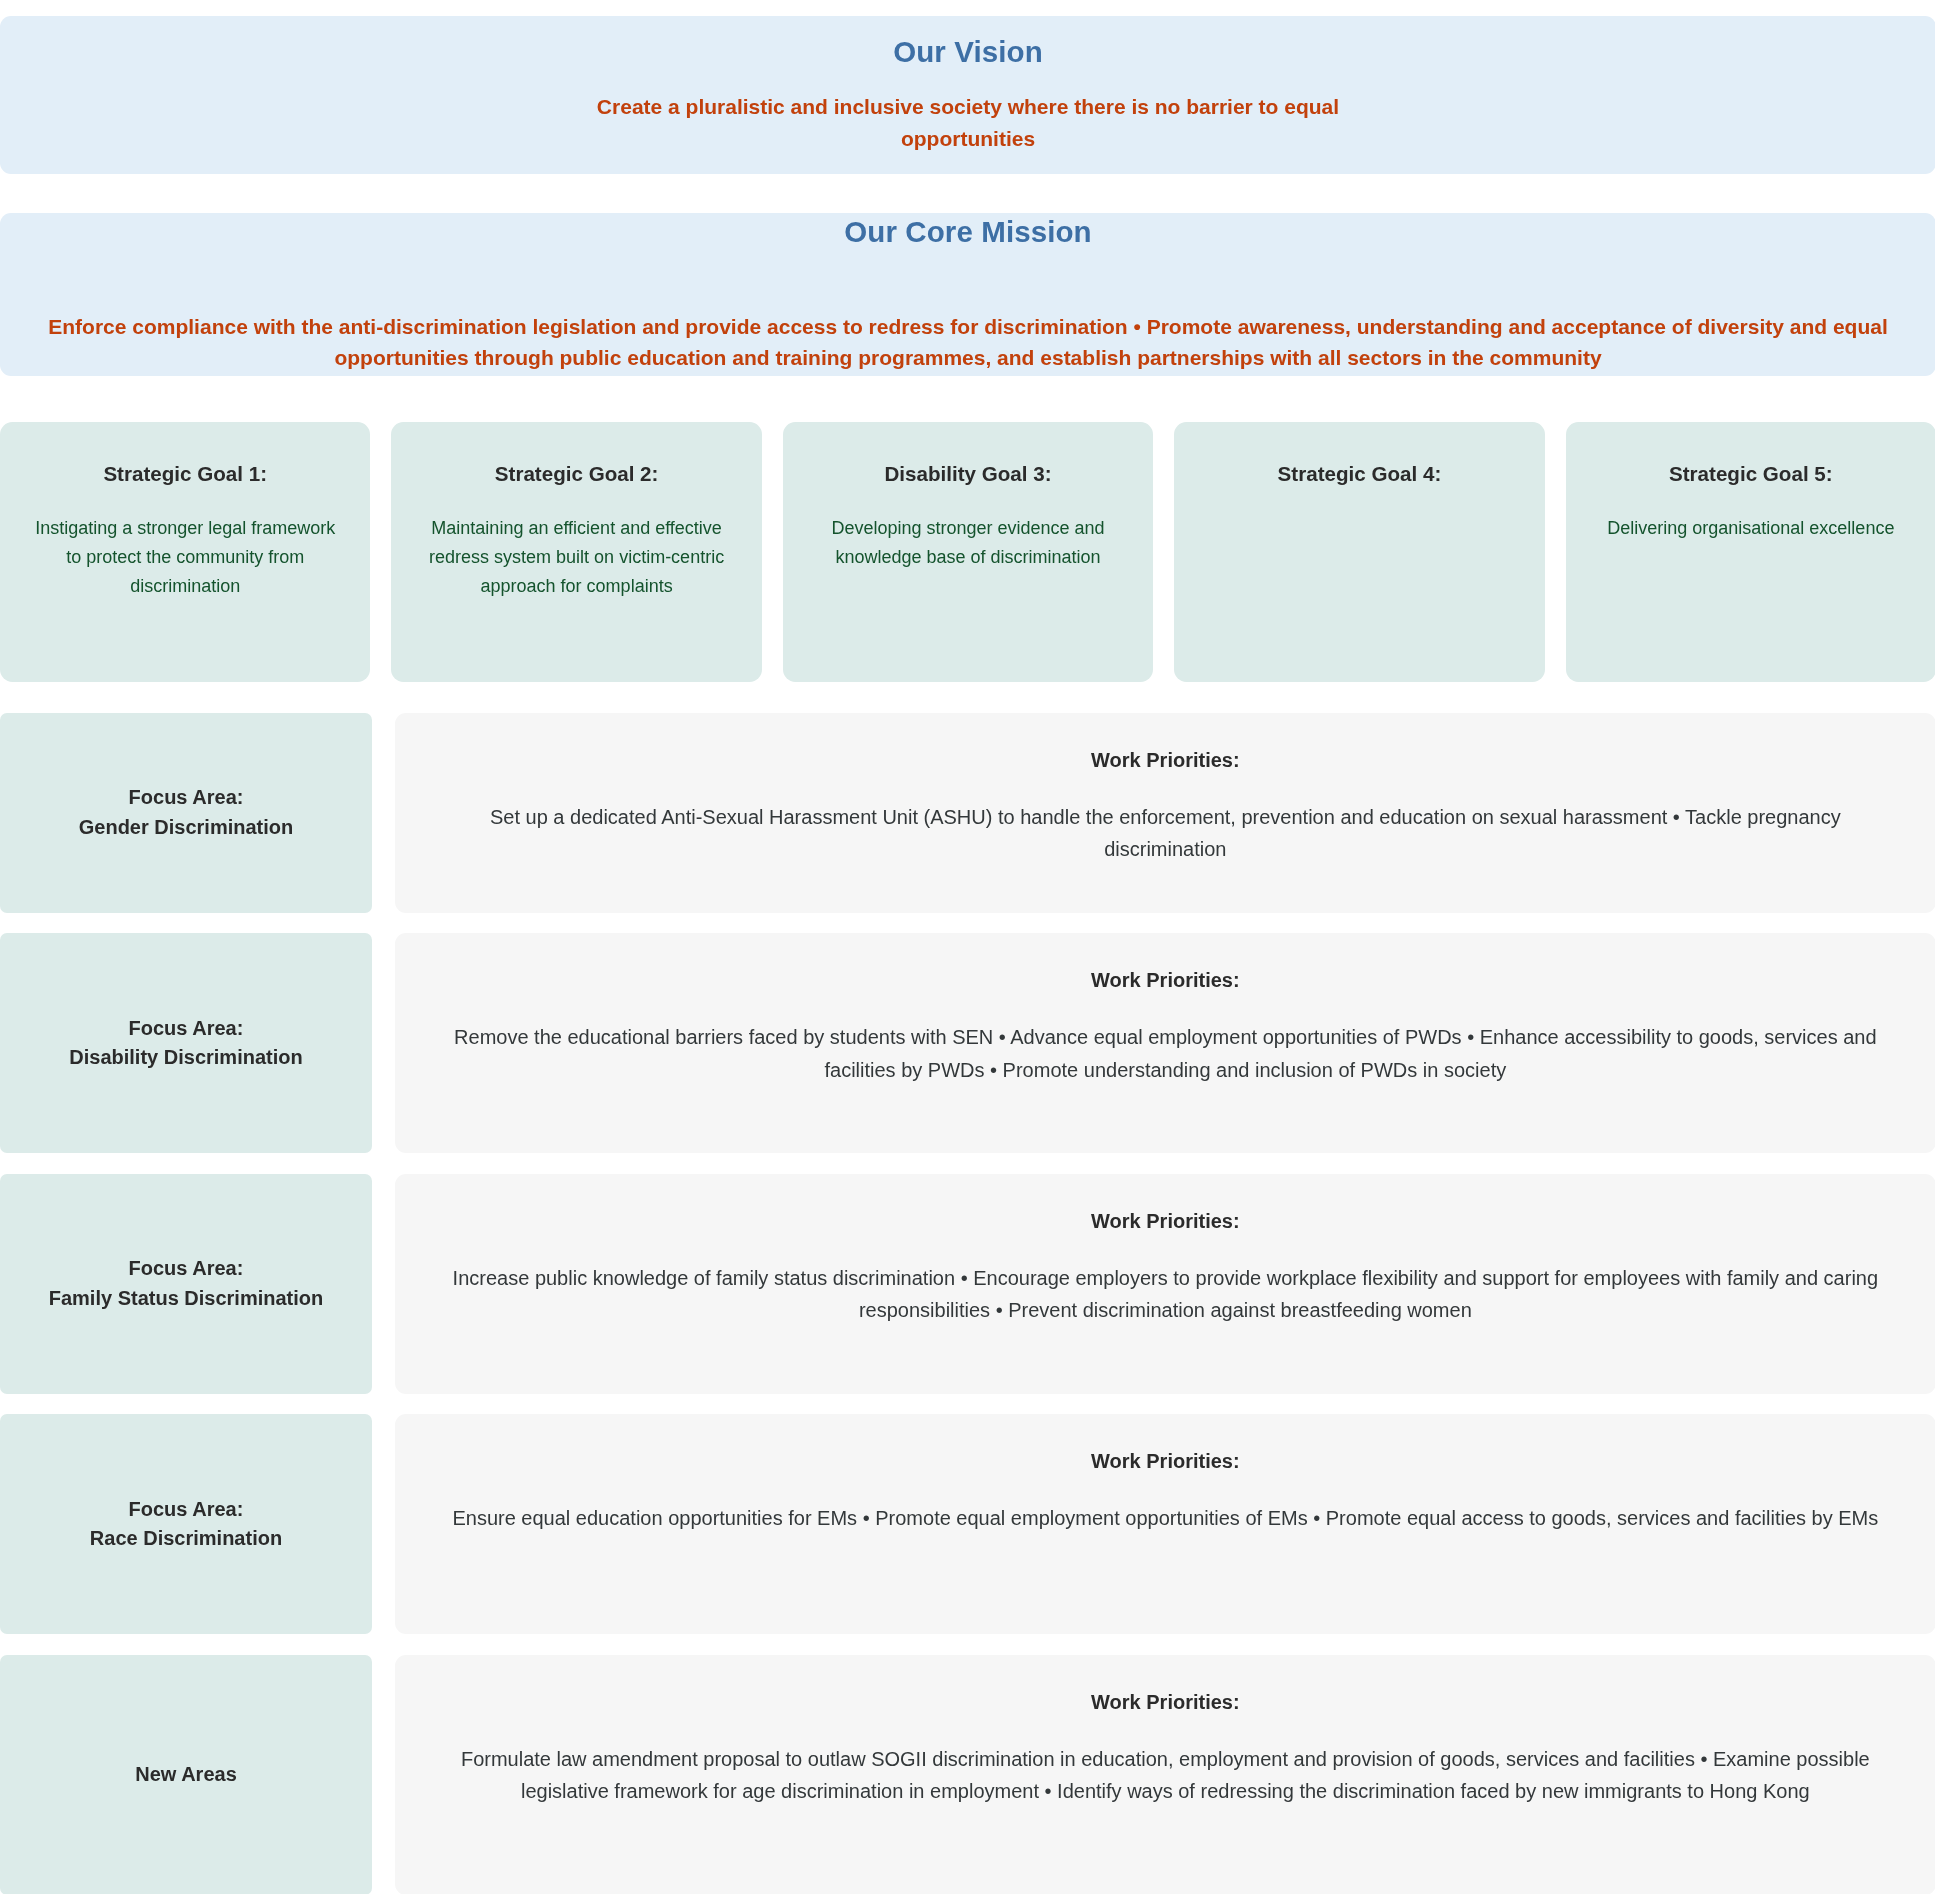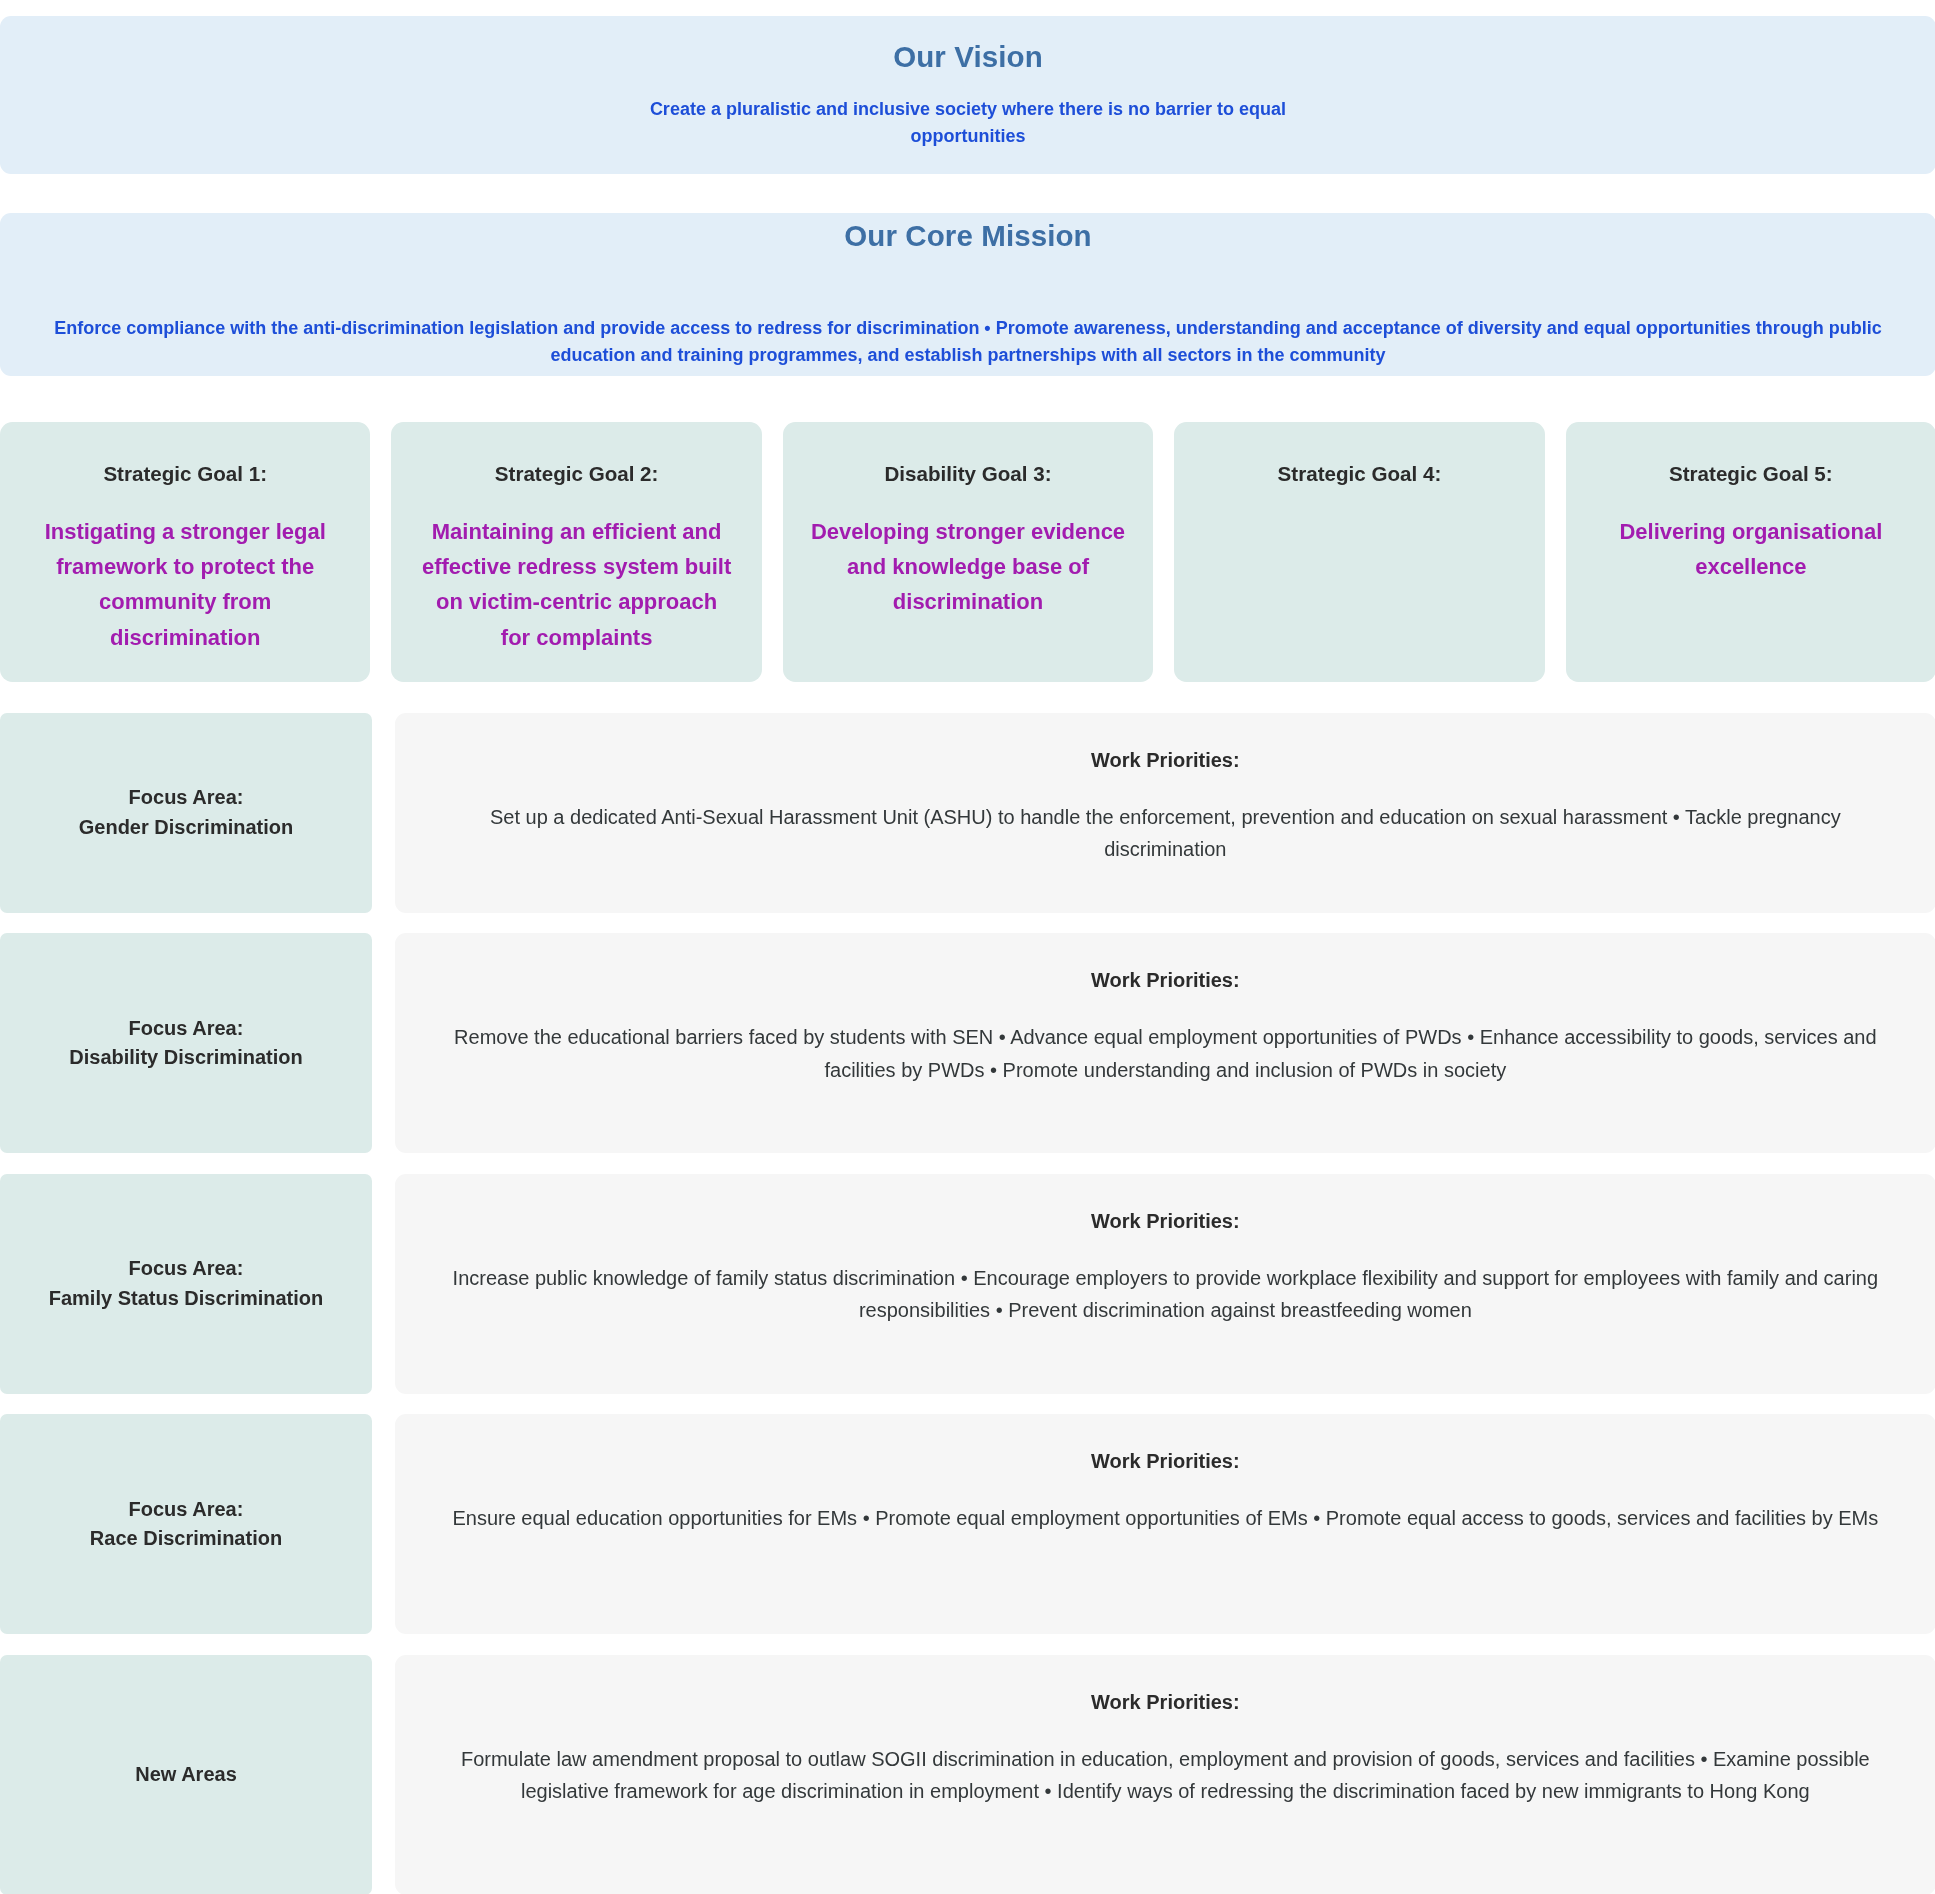--- a/index.html
+++ b/index.html
@@ -39,22 +39,22 @@
   .banner-title {
     color: #3d6fa5;
     font-size: 29.5px;
     font-weight: bold;
     letter-spacing: 0.1px;
   }
   .banner-vision .banner-title { margin-bottom: 22px; }
   .banner-mission .banner-title { margin-bottom: 25px; }
 
   .banner-text {
-    color: #1d4ed8;
-    font-size: 18px;
+    color: #c2410c;
+    font-size: 21px;
     font-weight: bold;
     line-height: 1.52;
     max-width: 1853px;
   }
   .banner-vision .banner-text { max-width: 755px; }
 
   
   .goals-row {
     display: flex;
     gap: 21px;
@@ -72,24 +72,23 @@
     border-top-right-radius: 12.4px;
     border-bottom-right-radius: 12.4px;
   }
   .goal-title {
     color: #2b2b2b;
     font-size: 20.6px;
     font-weight: bold;
     margin-bottom: 27.5px;
   }
   .goal-desc {
-    color: #a21caf;
-    font-size: 22px;
+    color: #14532d;
+    font-size: 18px;
     line-height: 1.6;
-    font-weight: bold;
   }
 
   
   .focus-rows {
     display: flex;
     flex-direction: column;
     gap: 20.6px;
     margin-top: 8.2px;
   }
   .focus-row {

